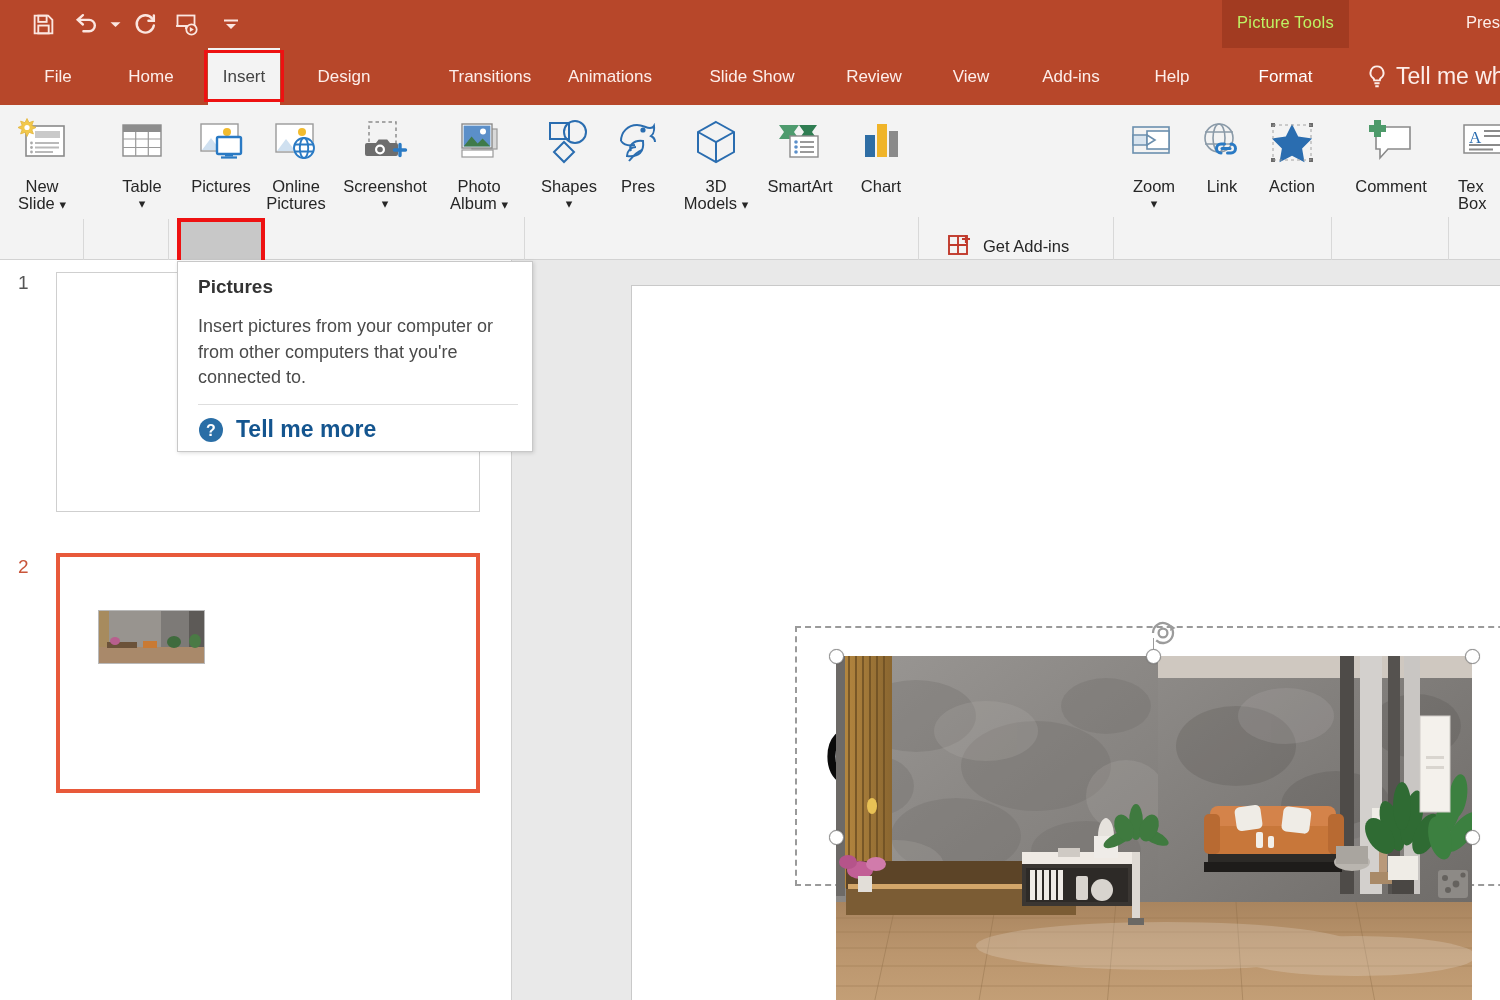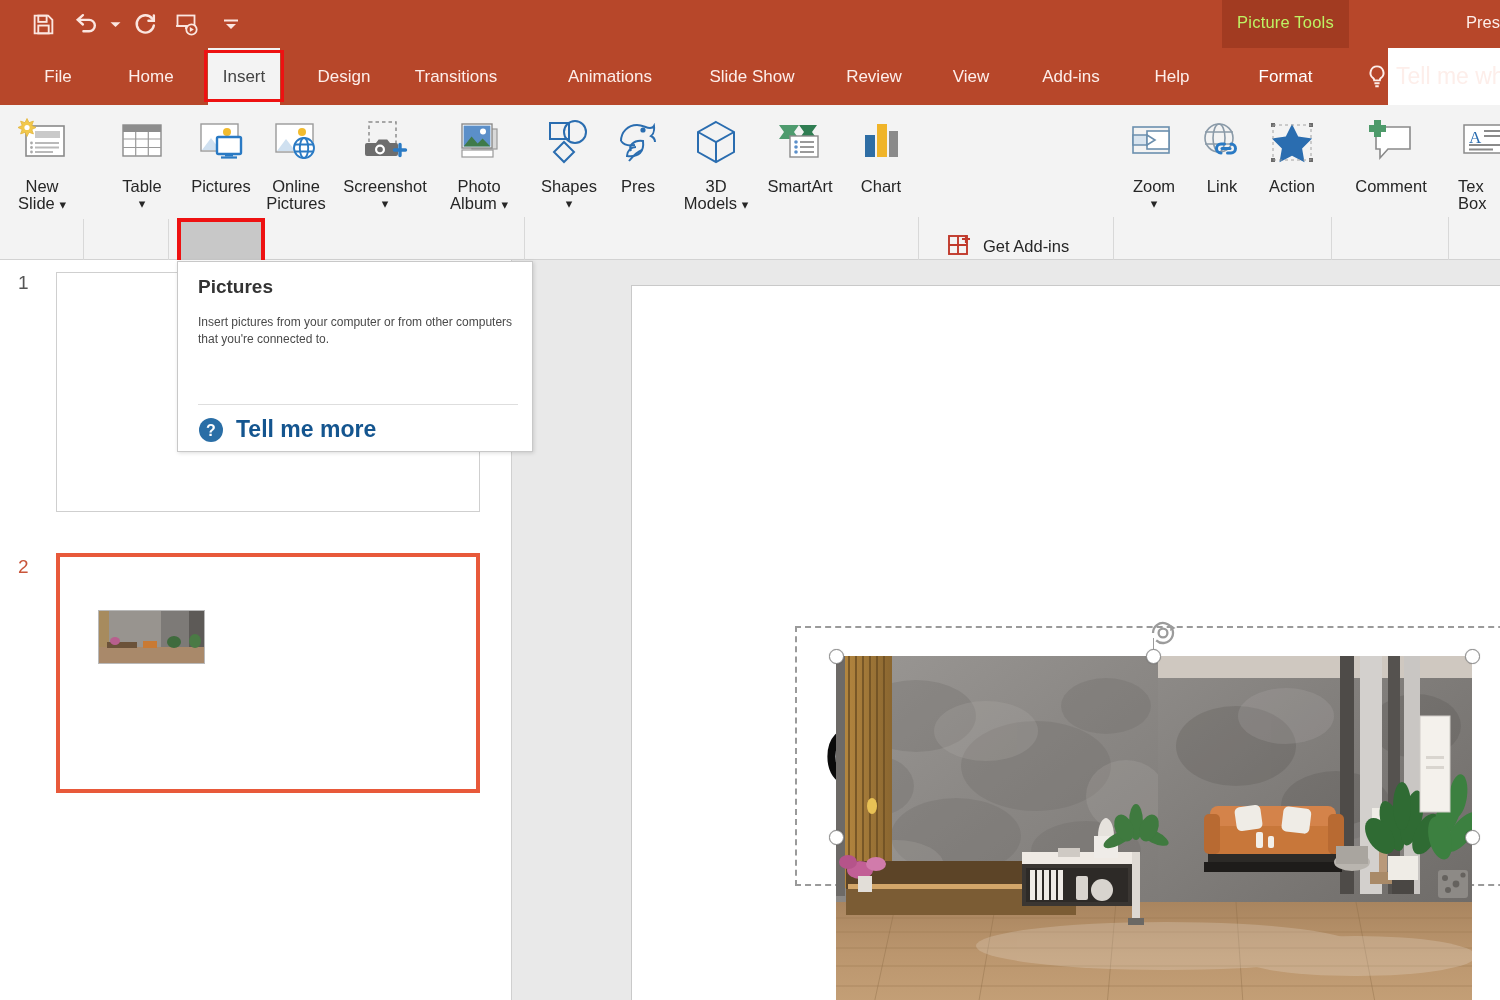--- a/index.html
+++ b/index.html
@@ -33,21 +33,21 @@
     text-align: center; color: #bef264; font-size: 16.5px;
     letter-spacing: .2px;
   }
   .present-label {
     position: absolute; top: 13px; left: 1466px;
     color: #fdeeea; font-size: 16.5px; white-space: nowrap;
   }
 
   
   .tabstrip {
-    position: absolute; top: 48px; left: 0; width: 1388px; height: 57px;
+    position: absolute; top: 48px; left: 0; width: 1500px; height: 57px;
     background: #b7472a;
     padding-left: 32px;
   }
   .tab {
     position: absolute; top: 0; height: 57px;
     display: flex; align-items: center; justify-content: center;
     color: #fdeeea; font-size: 17px; white-space: nowrap;
     padding: 0 6px;
   }
   .tab.active-ctx { color: #ffffff; }
@@ -166,21 +166,21 @@
     background: #ffffff; border: 1px solid #c8c8c8;
     box-shadow: 1px 1px 4px rgba(0,0,0,.14);
     z-index: 60;
   }
   .tt-title {
     position: absolute; left: 20px; top: 14px;
     font-size: 19px; color: #333333; font-weight: bold;
   }
   .tt-body {
     position: absolute; left: 20px; top: 52px; width: 322px;
-    font-size: 12px; color: #4a4a4a; line-height: 1.42;
+    font-size: 18px; color: #4a4a4a; line-height: 1.42;
   }
   .tt-sep {
     position: absolute; left: 20px; top: 142px; width: 320px; height: 1px;
     background: #dedede;
   }
   .tt-more {
     position: absolute; left: 20px; top: 154px;
     display: flex; align-items: center; gap: 12px;
   }
   .tt-more-txt { font-size: 23px; color: #14558f; font-weight: bold; }
@@ -238,21 +238,21 @@
     <div class="present-label">Pres</div>
   </div>
 
   <div class="tabstrip">
     <div id="tabs-host">
         <div class="tab" style="left: 26px; width: 64px;">File</div>
         <div class="tab" style="left: 110px; width: 82px;">Home</div>
         <div class="tab tab-insert" style="left: 208px; width: 72px;">Insert</div>
         <div class="tab-highlight" style="left: 204px; top: 2px; width: 80px; height: 52px;"></div>
         <div class="tab" style="left: 300px; width: 88px;">Design</div>
-        <div class="tab" style="left: 396px; width: 120px;">Transitions</div>
+        <div class="tab" style="left: 430px; width: 120px;">Transitions</div>
         <div class="tab" style="left: 548px; width: 124px;">Animations</div>
         <div class="tab" style="left: 692px; width: 120px;">Slide Show</div>
         <div class="tab" style="left: 832px; width: 84px;">Review</div>
         <div class="tab" style="left: 936px; width: 70px;">View</div>
         <div class="tab" style="left: 1026px; width: 90px;">Add-ins</div>
         <div class="tab" style="left: 1136px; width: 72px;">Help</div>
         <div class="tab active-ctx" style="left: 1222px; width: 127px;">Format</div>
       </div>
     <div class="tellme">
       <svg width="22" height="26" viewBox="0 0 20 24" fill="none" stroke="#fdeeea" stroke-width="1.8">

